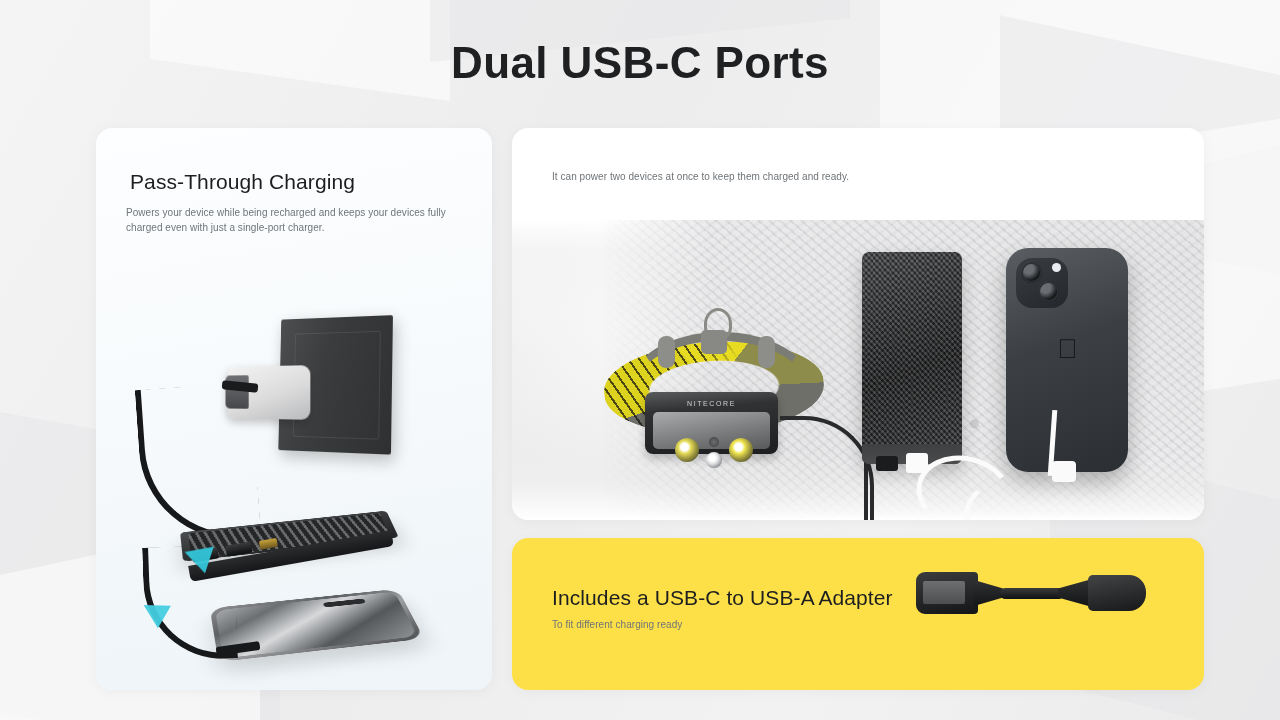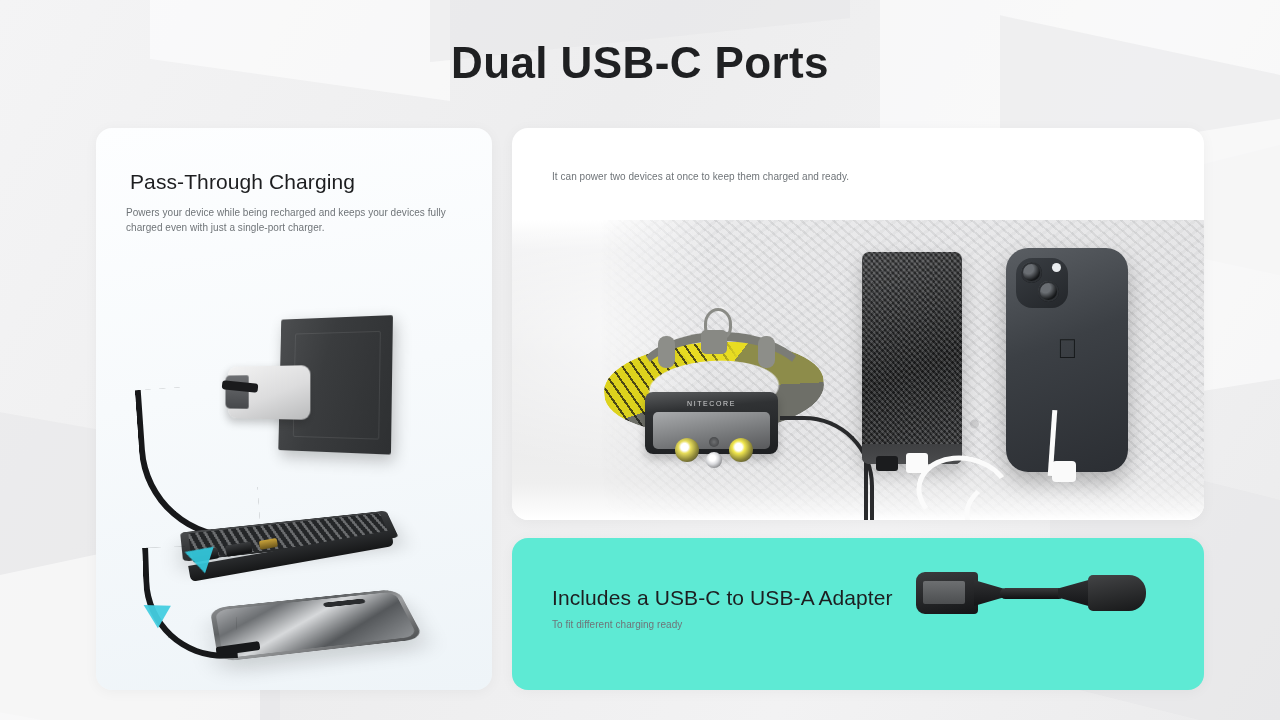--- a/index.html
+++ b/index.html
@@ -28,21 +28,21 @@
     position:absolute;left:0;right:0;top:38px;text-align:center;
     font-size:44px;font-weight:700;color:#1f2022;letter-spacing:.4px;
   }
 
   
   .card{position:absolute;border-radius:16px;background:#fff;overflow:hidden;
         box-shadow:0 2px 14px rgba(20,20,30,.045);}
   .card-left{left:96px;top:128px;width:396px;height:562px;
         background:linear-gradient(170deg,#fdfeff 0%,#f7fafc 45%,#eef4f8 100%);}
   .card-tr{left:512px;top:128px;width:692px;height:392px;background:#fff;}
-  .card-br{left:512px;top:538px;width:692px;height:152px;background:#5eead4;}
+  .card-br{left:512px;top:538px;width:692px;height:152px;background:#fde047;}
 
   .h2{font-size:21px;font-weight:400;color:#1d1e20;letter-spacing:.1px;}
   .sub{font-size:10px;font-weight:400;color:#6f7478;line-height:1.45;letter-spacing:.05px;}
 
   .card-left .txt{position:absolute;left:30px;top:42px;width:340px;}
   .card-left .h2{margin:0 0 12px 4px;}
   .card-left .sub{width:335px;}
 
   .card-tr .txt{position:absolute;left:40px;top:42px;width:600px;}
   .card-tr .h2{margin:0 0 10px 0;}

